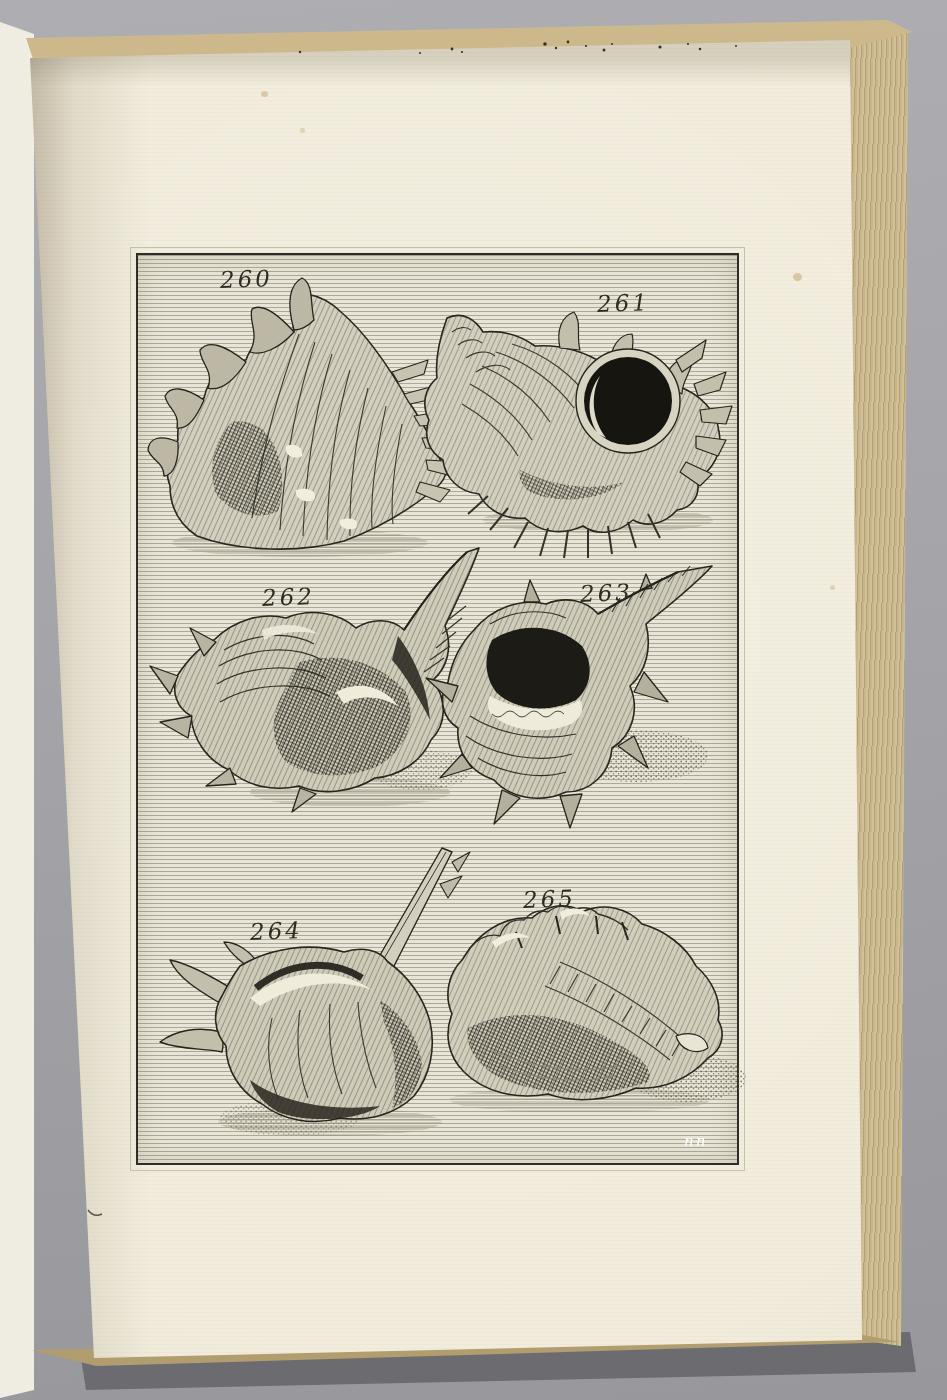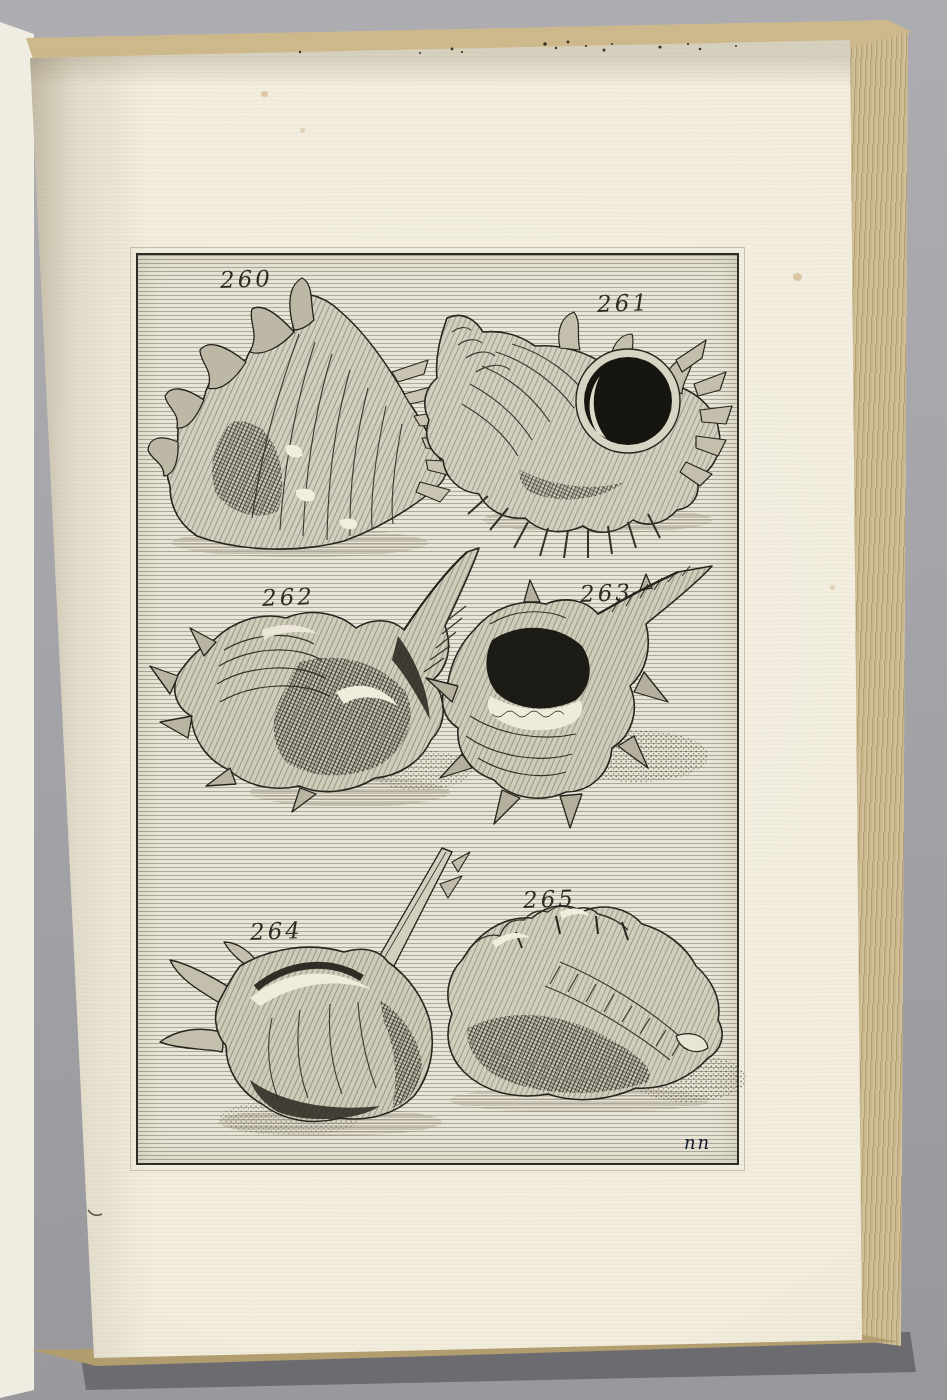--- a/index.html
+++ b/index.html
@@ -35,21 +35,21 @@
   
   .plate{position:absolute;left:136px;top:253px;width:599px;height:908px;
          border:2.5px solid #2f2d25;
          outline:1px solid #c6c0ab;outline-offset:5px;
          background:
            repeating-linear-gradient(to bottom,rgba(122,118,102,.55) 0 1px,rgba(0,0,0,0) 1px 4px),
            #e9e5d6;
          box-shadow:inset 0 0 24px rgba(120,112,88,.25);}
   .fig-num{position:absolute;font-style:italic;font-size:23px;color:#2e2c25;
            letter-spacing:3px;transform:rotate(-2deg);white-space:nowrap;}
-  .plate-sig{position:absolute;font-style:italic;font-size:18px;color:#0f172a;letter-spacing:2px;}
+  .plate-sig{position:absolute;font-style:italic;font-size:15px;color:#ffffff;letter-spacing:2px;}
   .art{position:absolute;left:0;top:0;pointer-events:none;}
   .foxing{position:absolute;border-radius:50%;}
 </style>
 </head>
 <body>
 
 <div class="stage">
 
   <div class="layer backdrop"></div>
   <div class="layer book-shadow"></div>

